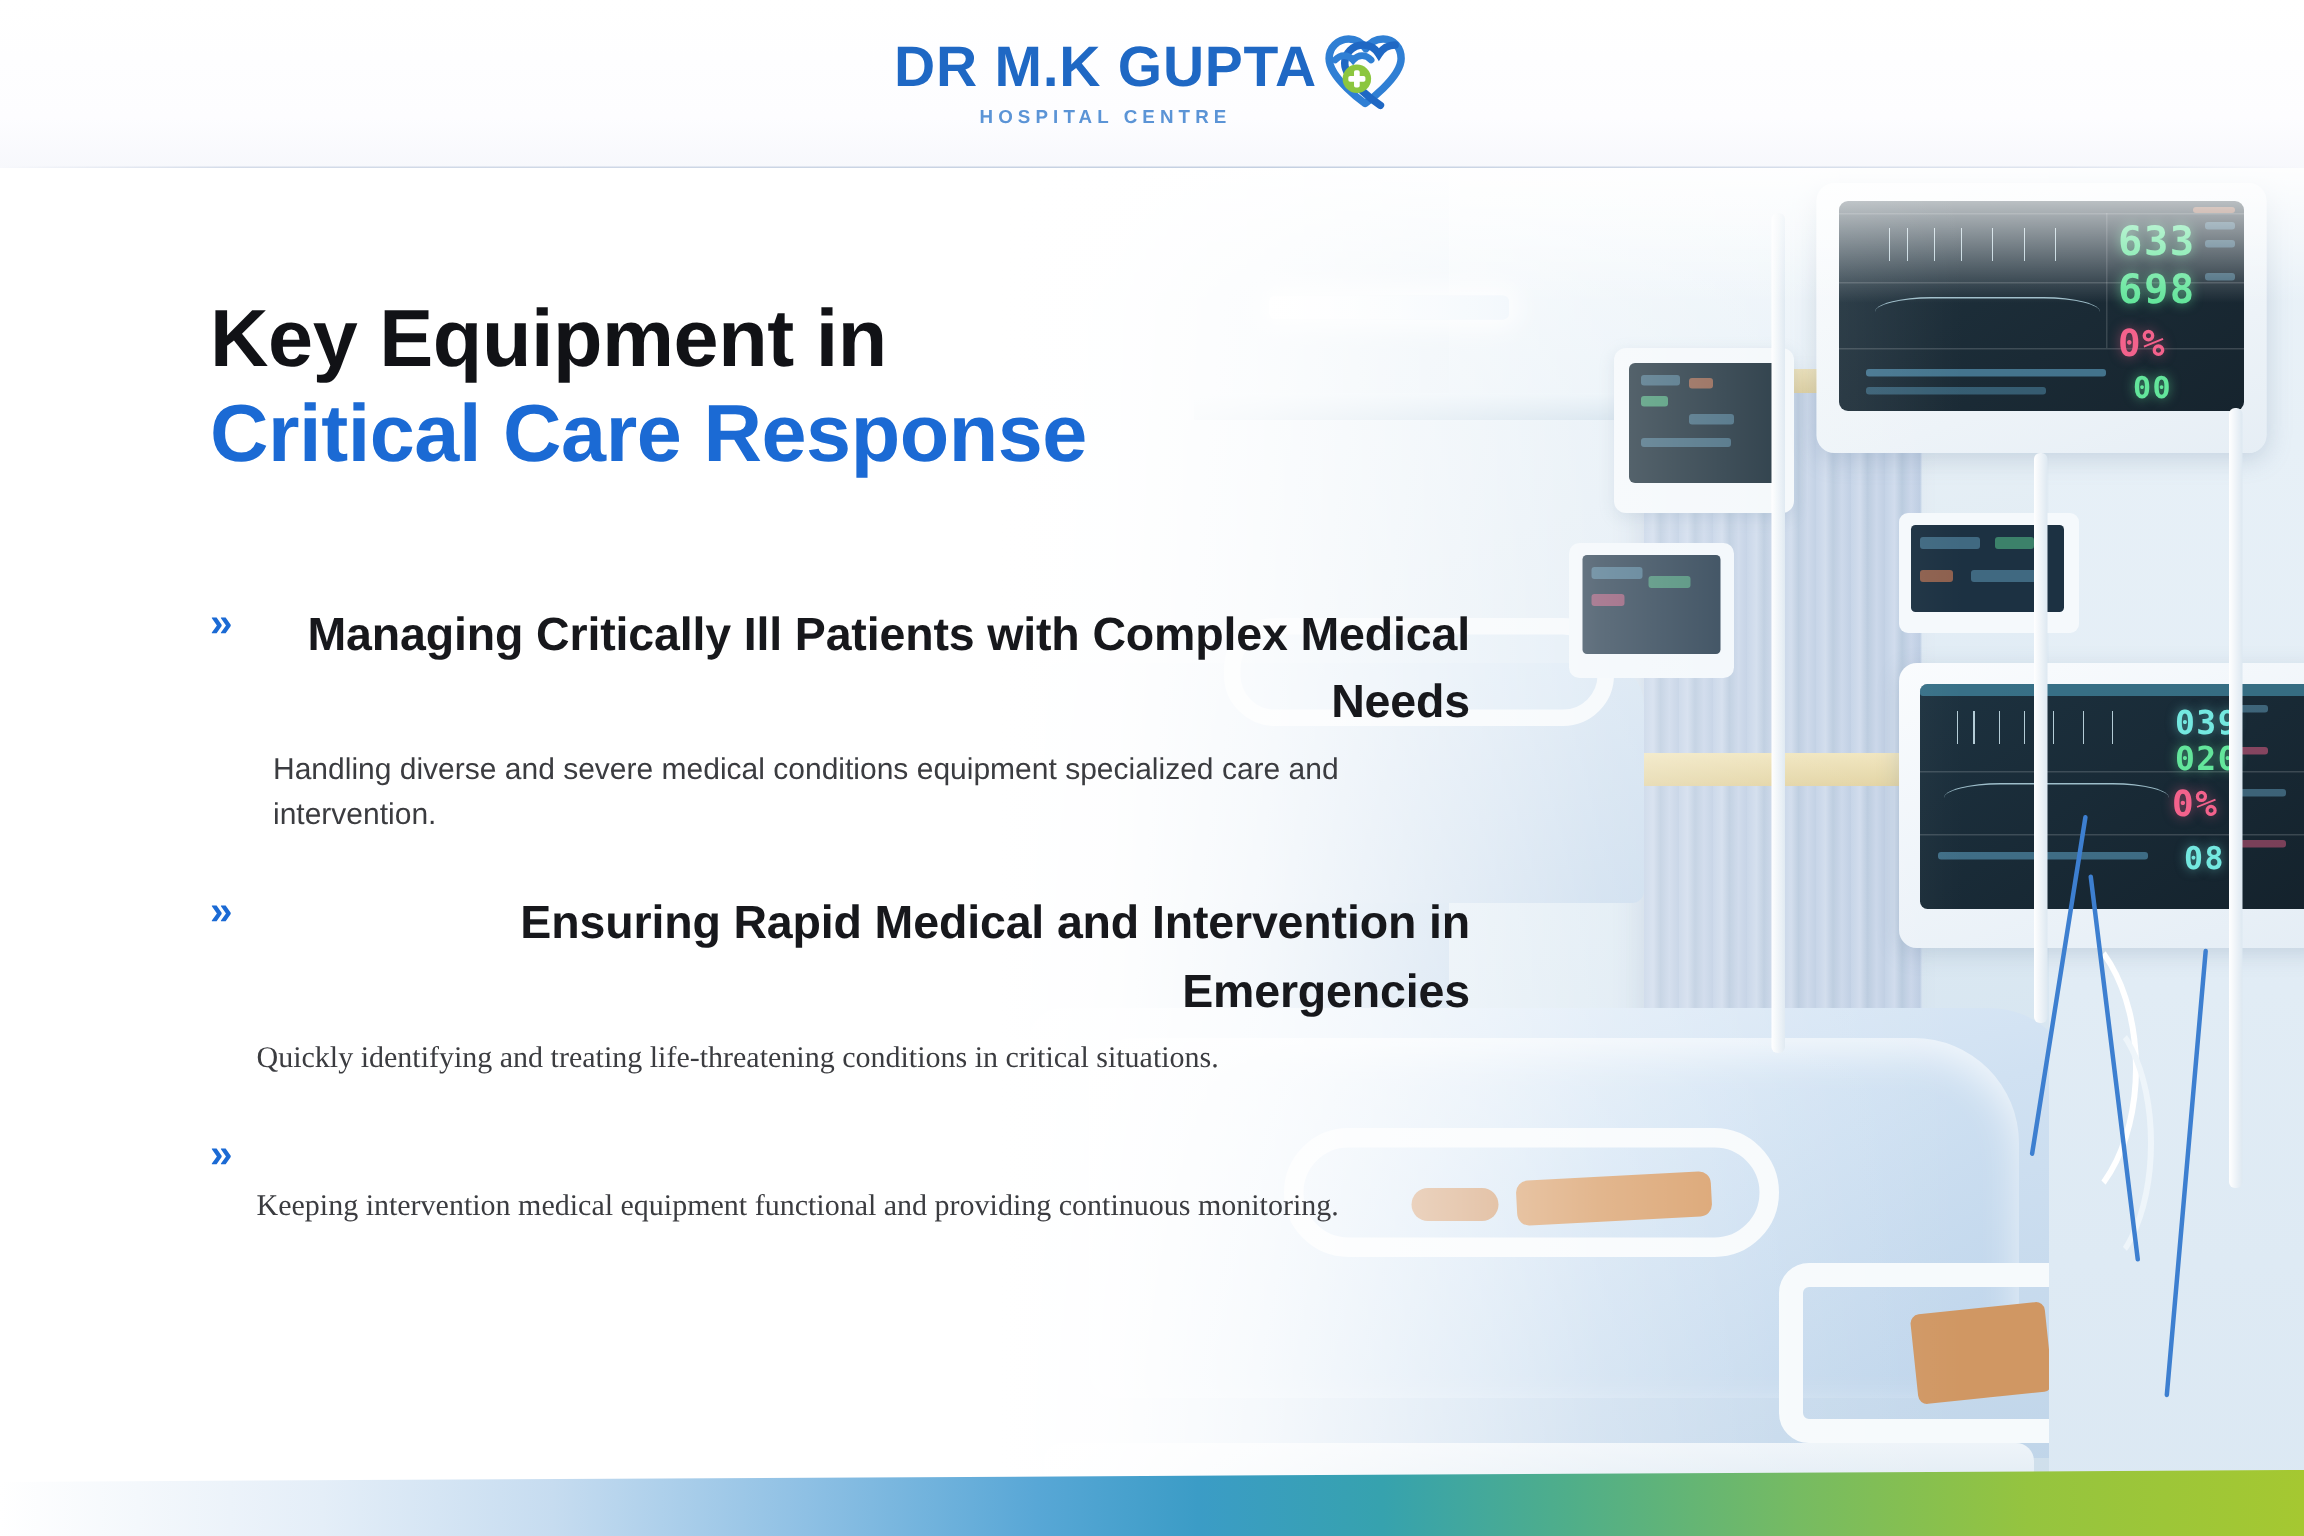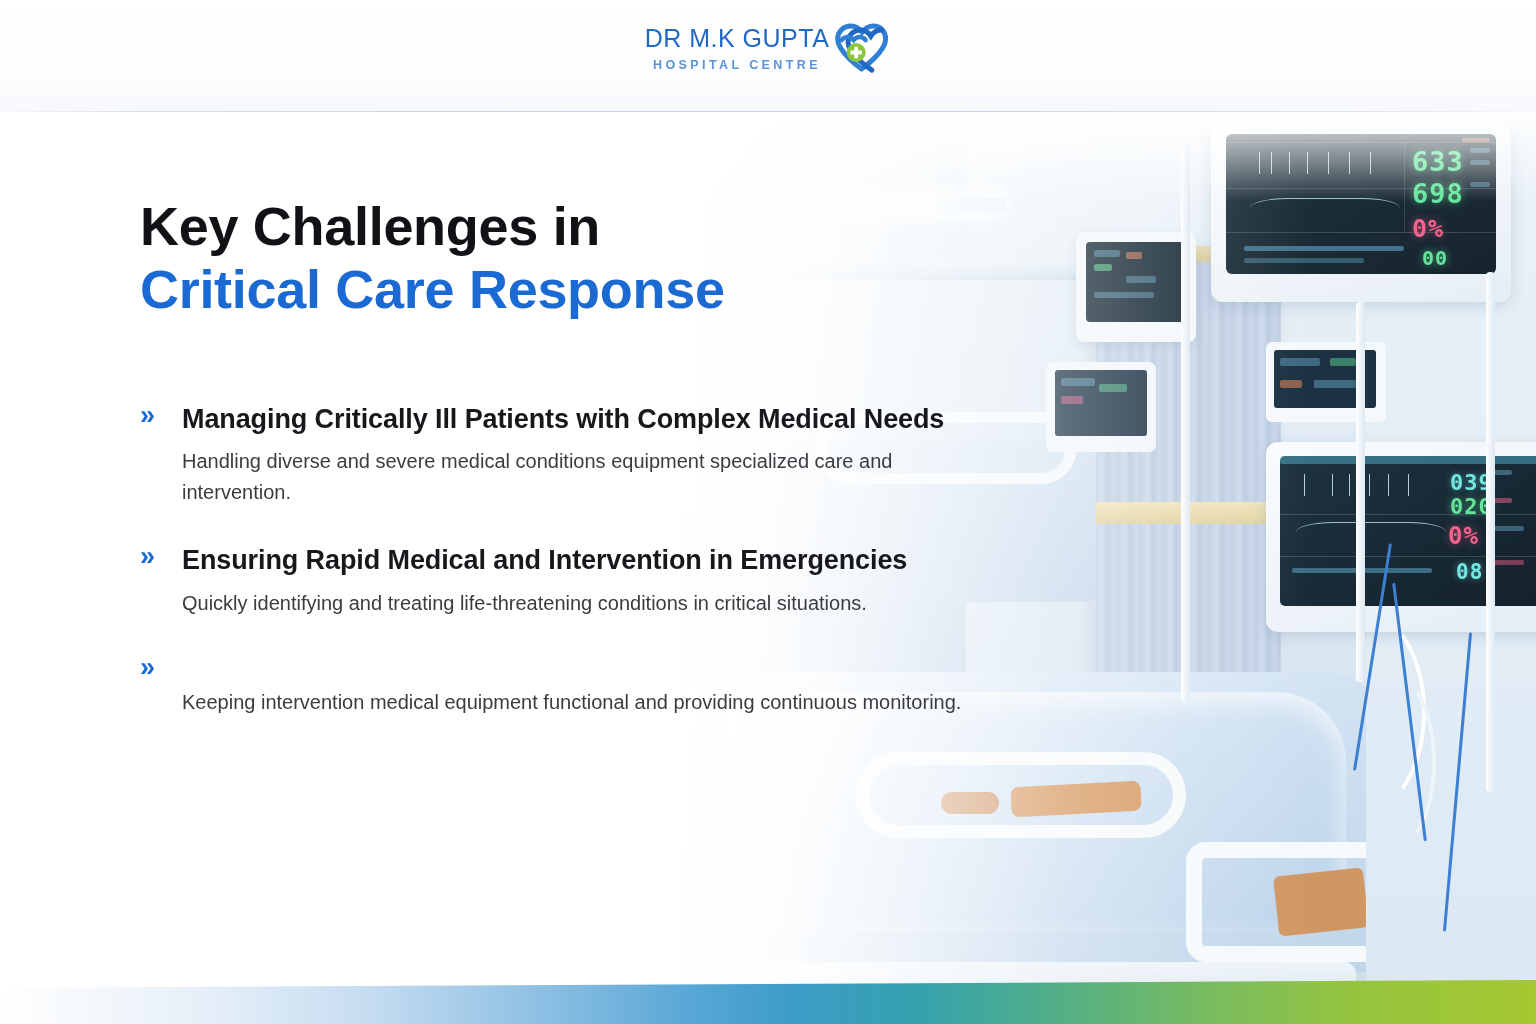--- a/index.html
+++ b/index.html
@@ -36,21 +36,21 @@
       rgba(210,218,232,0) 100%);
   }
   #logo {
     position:absolute; left:50%; top:26px;
     transform:translateX(-50%);
     display:flex; align-items:flex-start;
     z-index:41;
   }
   #logo-text { text-align:center; }
   #logo-wordmark {
-    font-size:25px; font-weight:normal;
+    font-size:38px; font-weight:bold;
     letter-spacing:.5px;
     color:#1f68c4;
     line-height:1;
     white-space:nowrap;
   }
   #logo-sub {
     margin-top:7px;
     font-size:12.5px; font-weight:bold;
     letter-spacing:3.4px;
     color:#5b94d6;
@@ -200,32 +200,32 @@
   .bullet-row { display:flex; align-items:flex-start; }
   .chev {
     flex:0 0 auto;
     width:26px; margin-right:16px;
     color:#1b6ad4;
     font-size:27px; font-weight:bold;
     line-height:26px;
     margin-top:2px;
   }
   .b-title {
-    font-size:27px; font-weight:bold;
+    font-size:31px; font-weight:bold;
     color:#17181c; line-height:1.46;
     letter-spacing:-.1px;
     text-align:right;
   }
   .b-desc {
     margin-left:42px; margin-top:7px;
     font-size:20px; font-weight:400;
     color:#3b3c40; line-height:1.52;
     letter-spacing:0;
   }
-  .b2 .b-desc, .b3 .b-desc { margin-left:42px; }
+  .b2 .b-desc, .b3 .b-desc { margin-left:31px;font-family:Liberation Serif, serif; }
 
   
   #footer-bar {
     position:absolute; left:0; bottom:0;
     width:1536px; height:44px;
     background:linear-gradient(90deg,
       #ffffff 0%,
       #f4f8fc 6%,
       #e4eef8 14%,
       #c6dcf0 24%,
@@ -363,21 +363,21 @@
           <rect x="20.6" y="24.8" width="3.8" height="11.6" rx="1.2" fill="#ffffff"></rect>
           <rect x="16.8" y="28.6" width="11.4" height="3.9" rx="1.2" fill="#ffffff"></rect>
         </svg>
       </div>
     </div>
   </div>
 
   <div id="content">
 
     <div id="headline">
-      <div id="headline-l1">Key Challenges in</div>
+      <div id="headline-l1">Key Equipment in</div>
       <div id="headline-l2">Critical Care Response</div>
     </div>
 
     <div id="bullets">
 
       <div class="bullet b1">
         <div class="bullet-row">
           <span class="chev">»</span>
           <span class="b-title">Managing Critically Ill Patients with Complex Medical Needs</span>
         </div>

